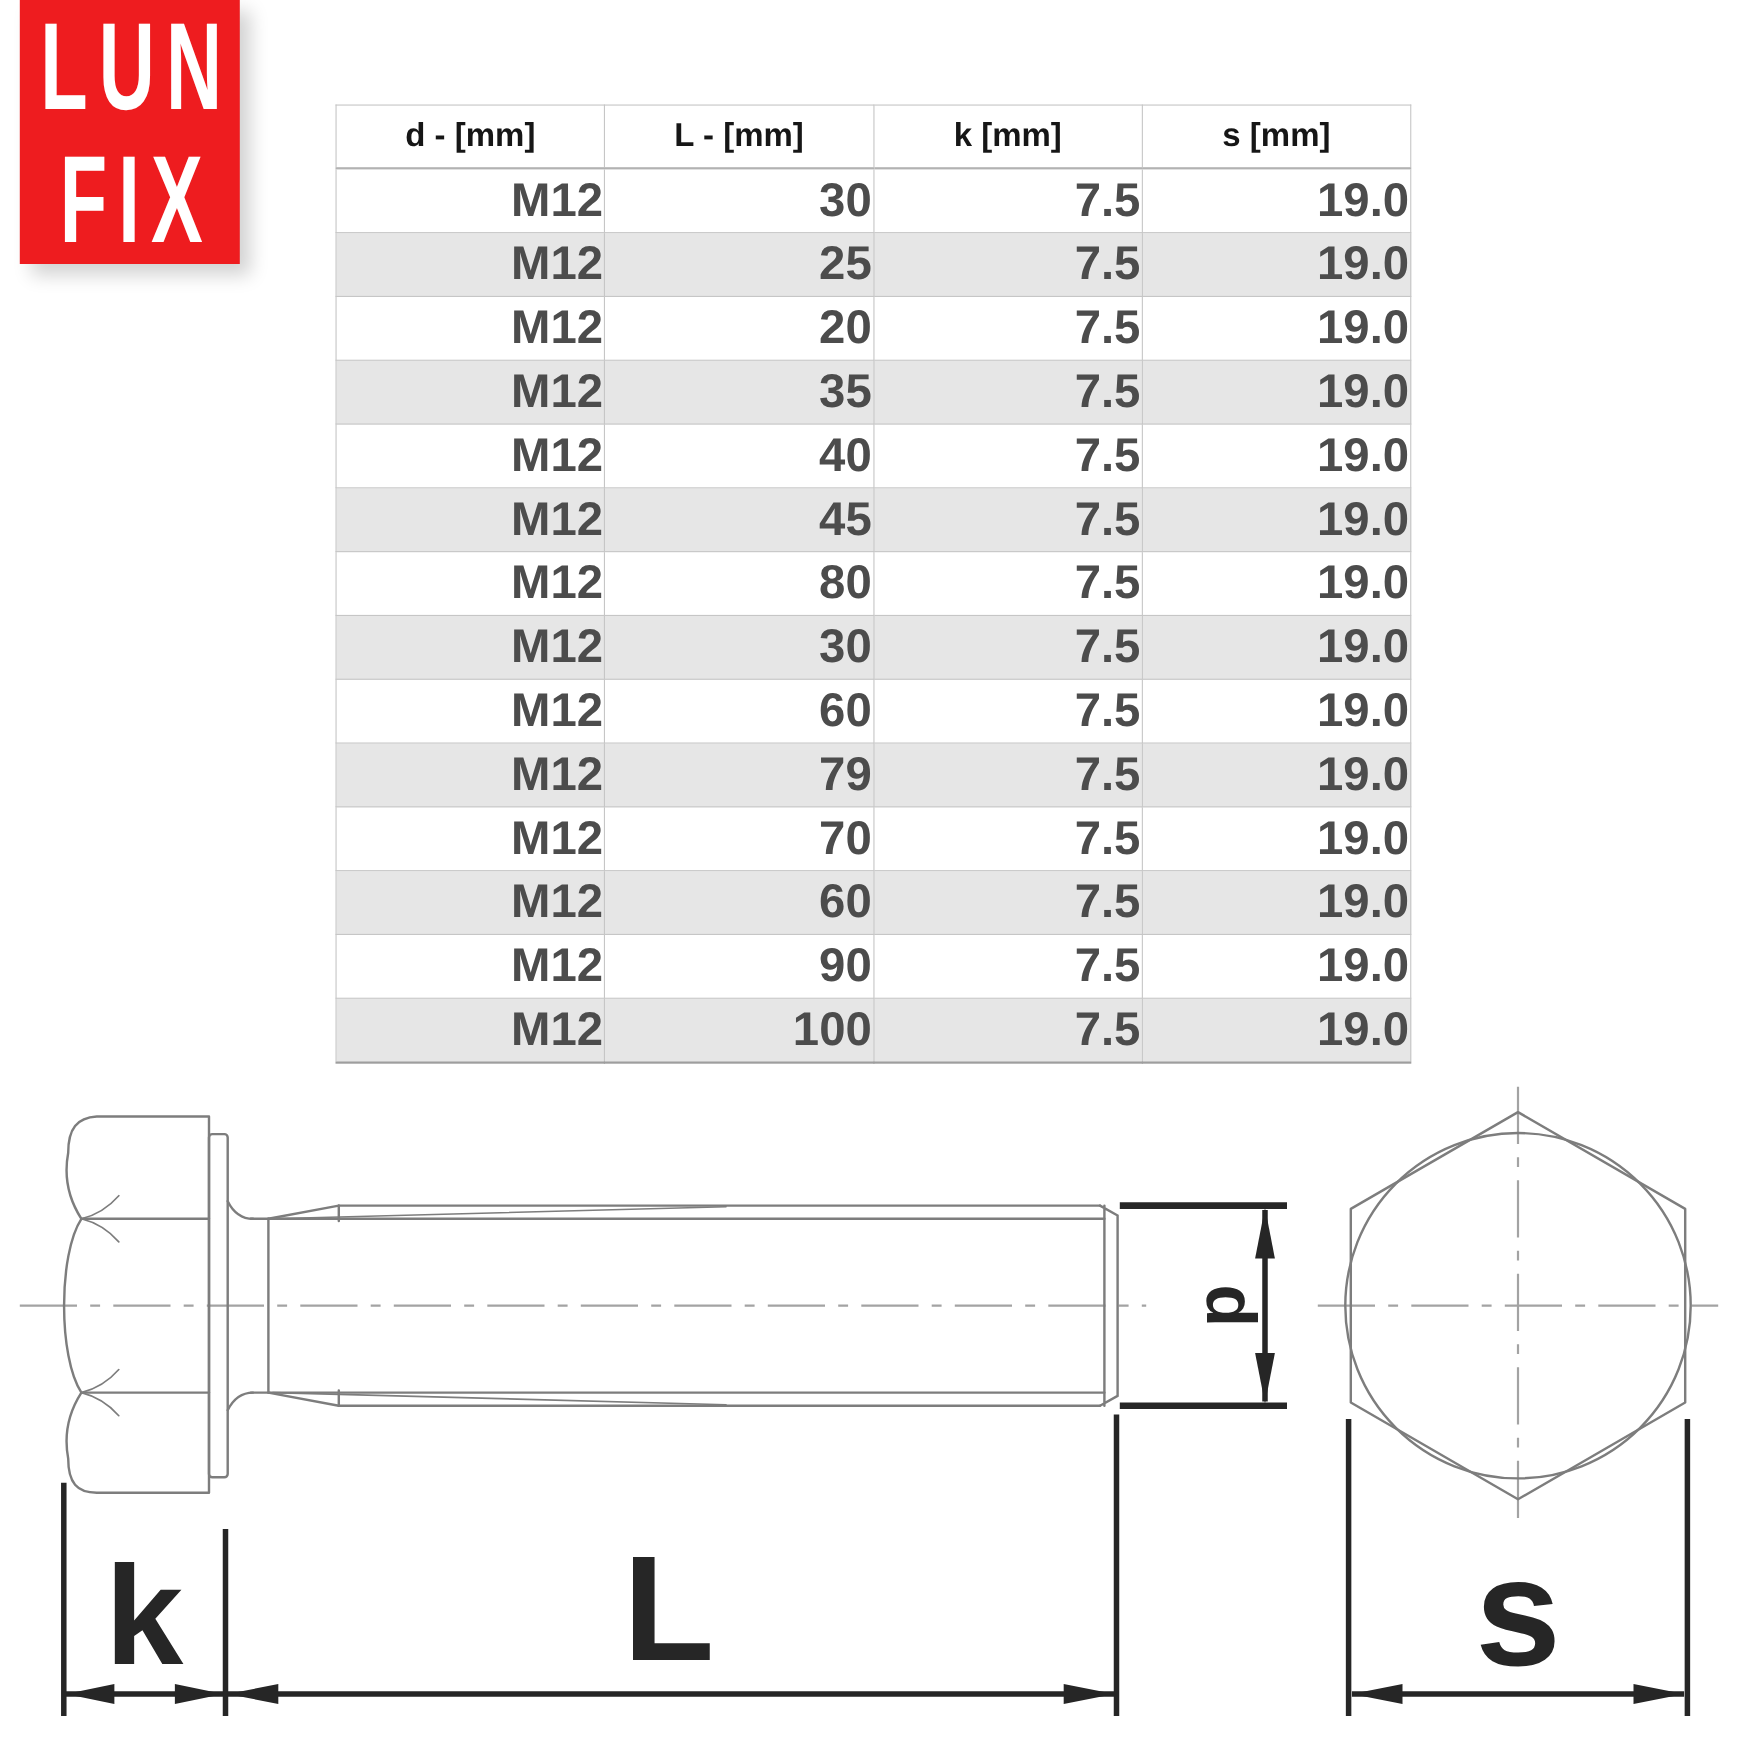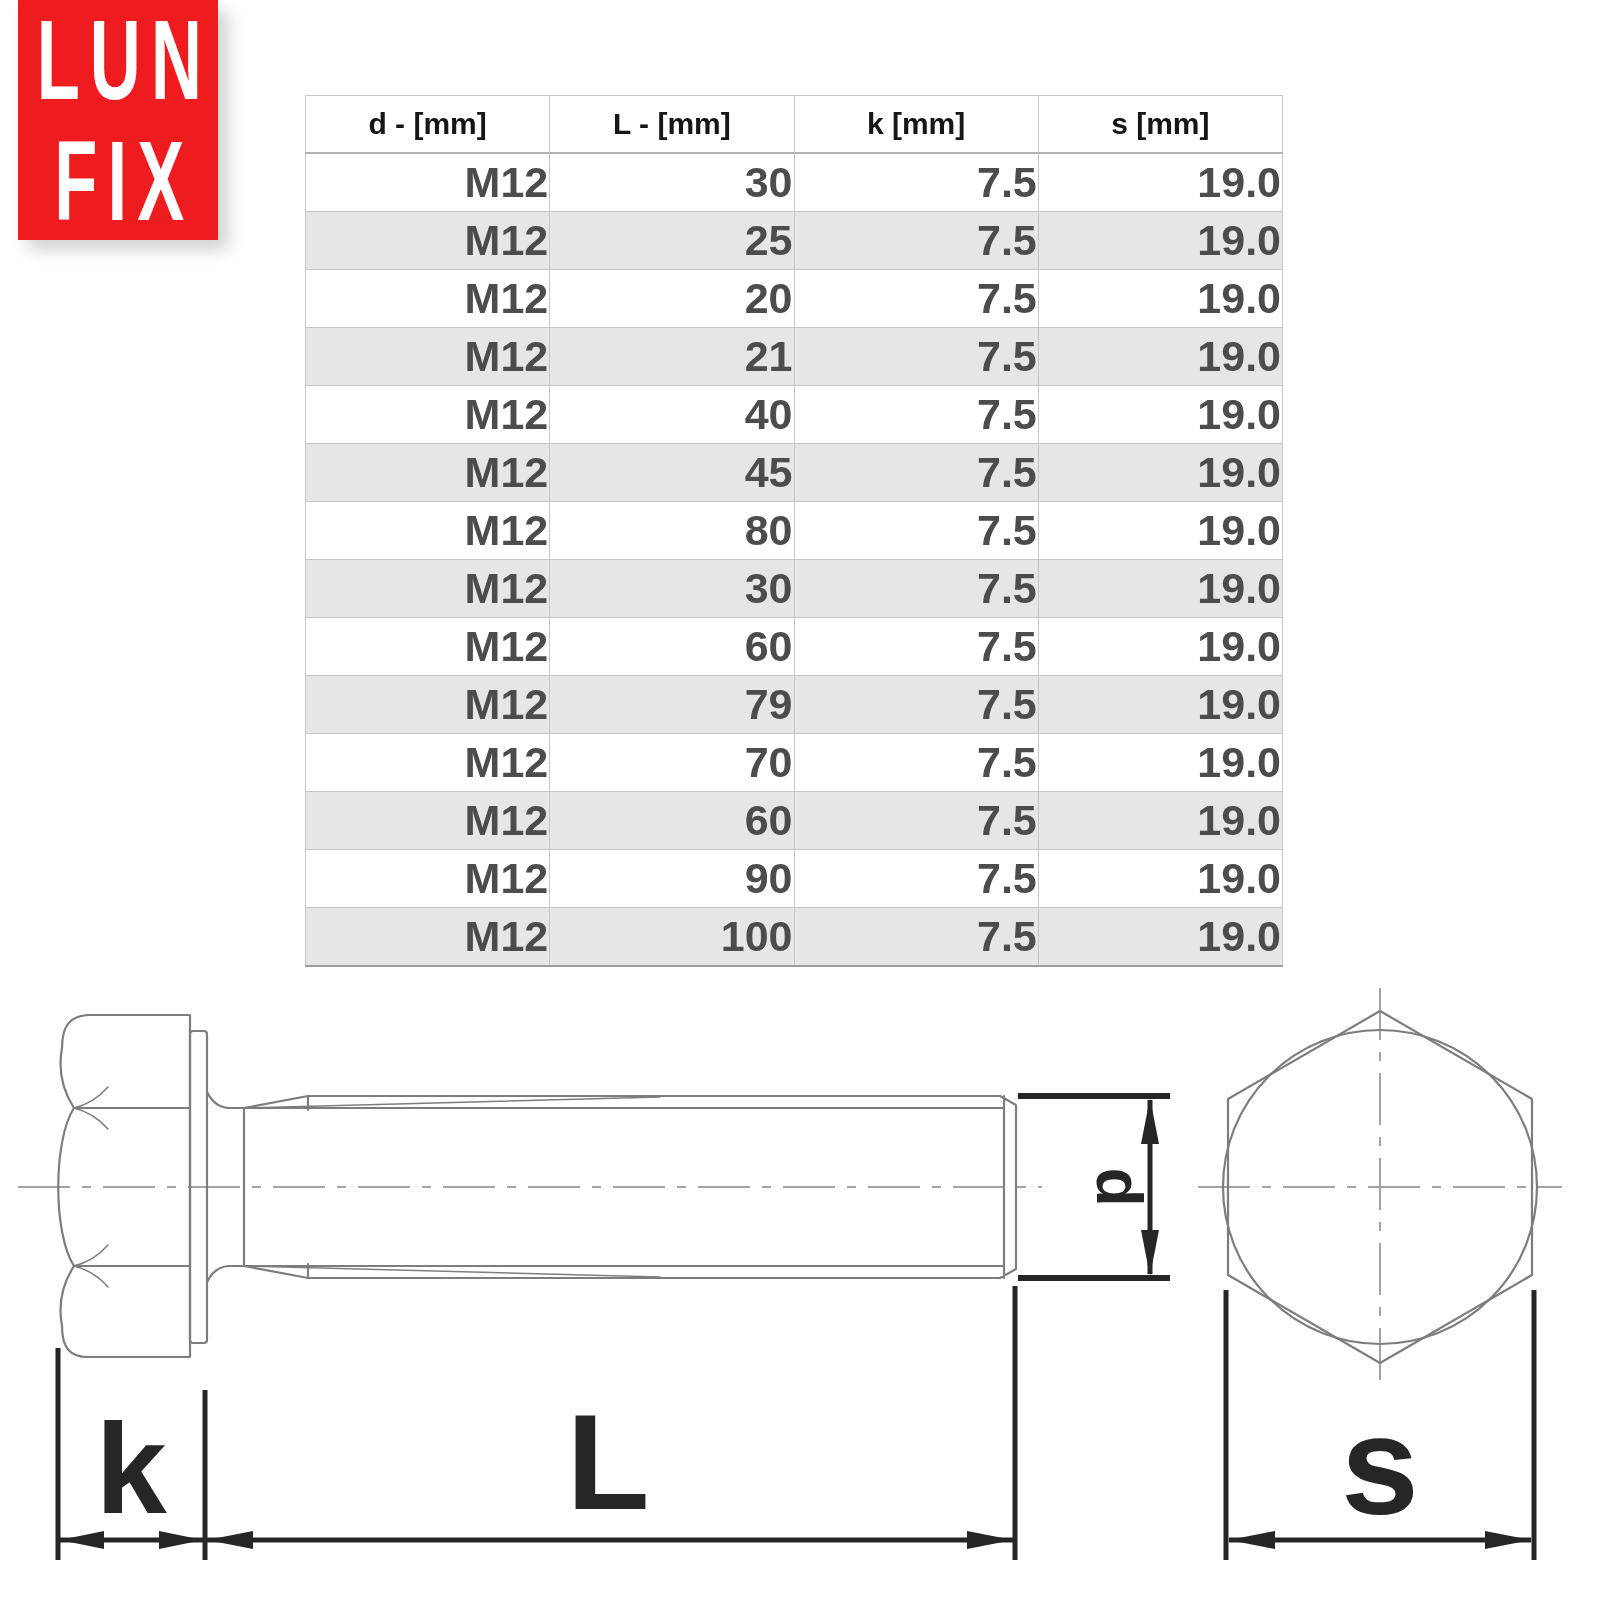--- a/index.html
+++ b/index.html
@@ -77,21 +77,21 @@
           <td>19.0</td>
         </tr>
         <tr>
           <td>M12</td>
           <td>20</td>
           <td>7.5</td>
           <td>19.0</td>
         </tr>
         <tr>
           <td>M12</td>
-          <td>21</td>
+          <td>35</td>
           <td>7.5</td>
           <td>19.0</td>
         </tr>
         <tr>
           <td>M12</td>
           <td>40</td>
           <td>7.5</td>
           <td>19.0</td>
         </tr>
         <tr>

